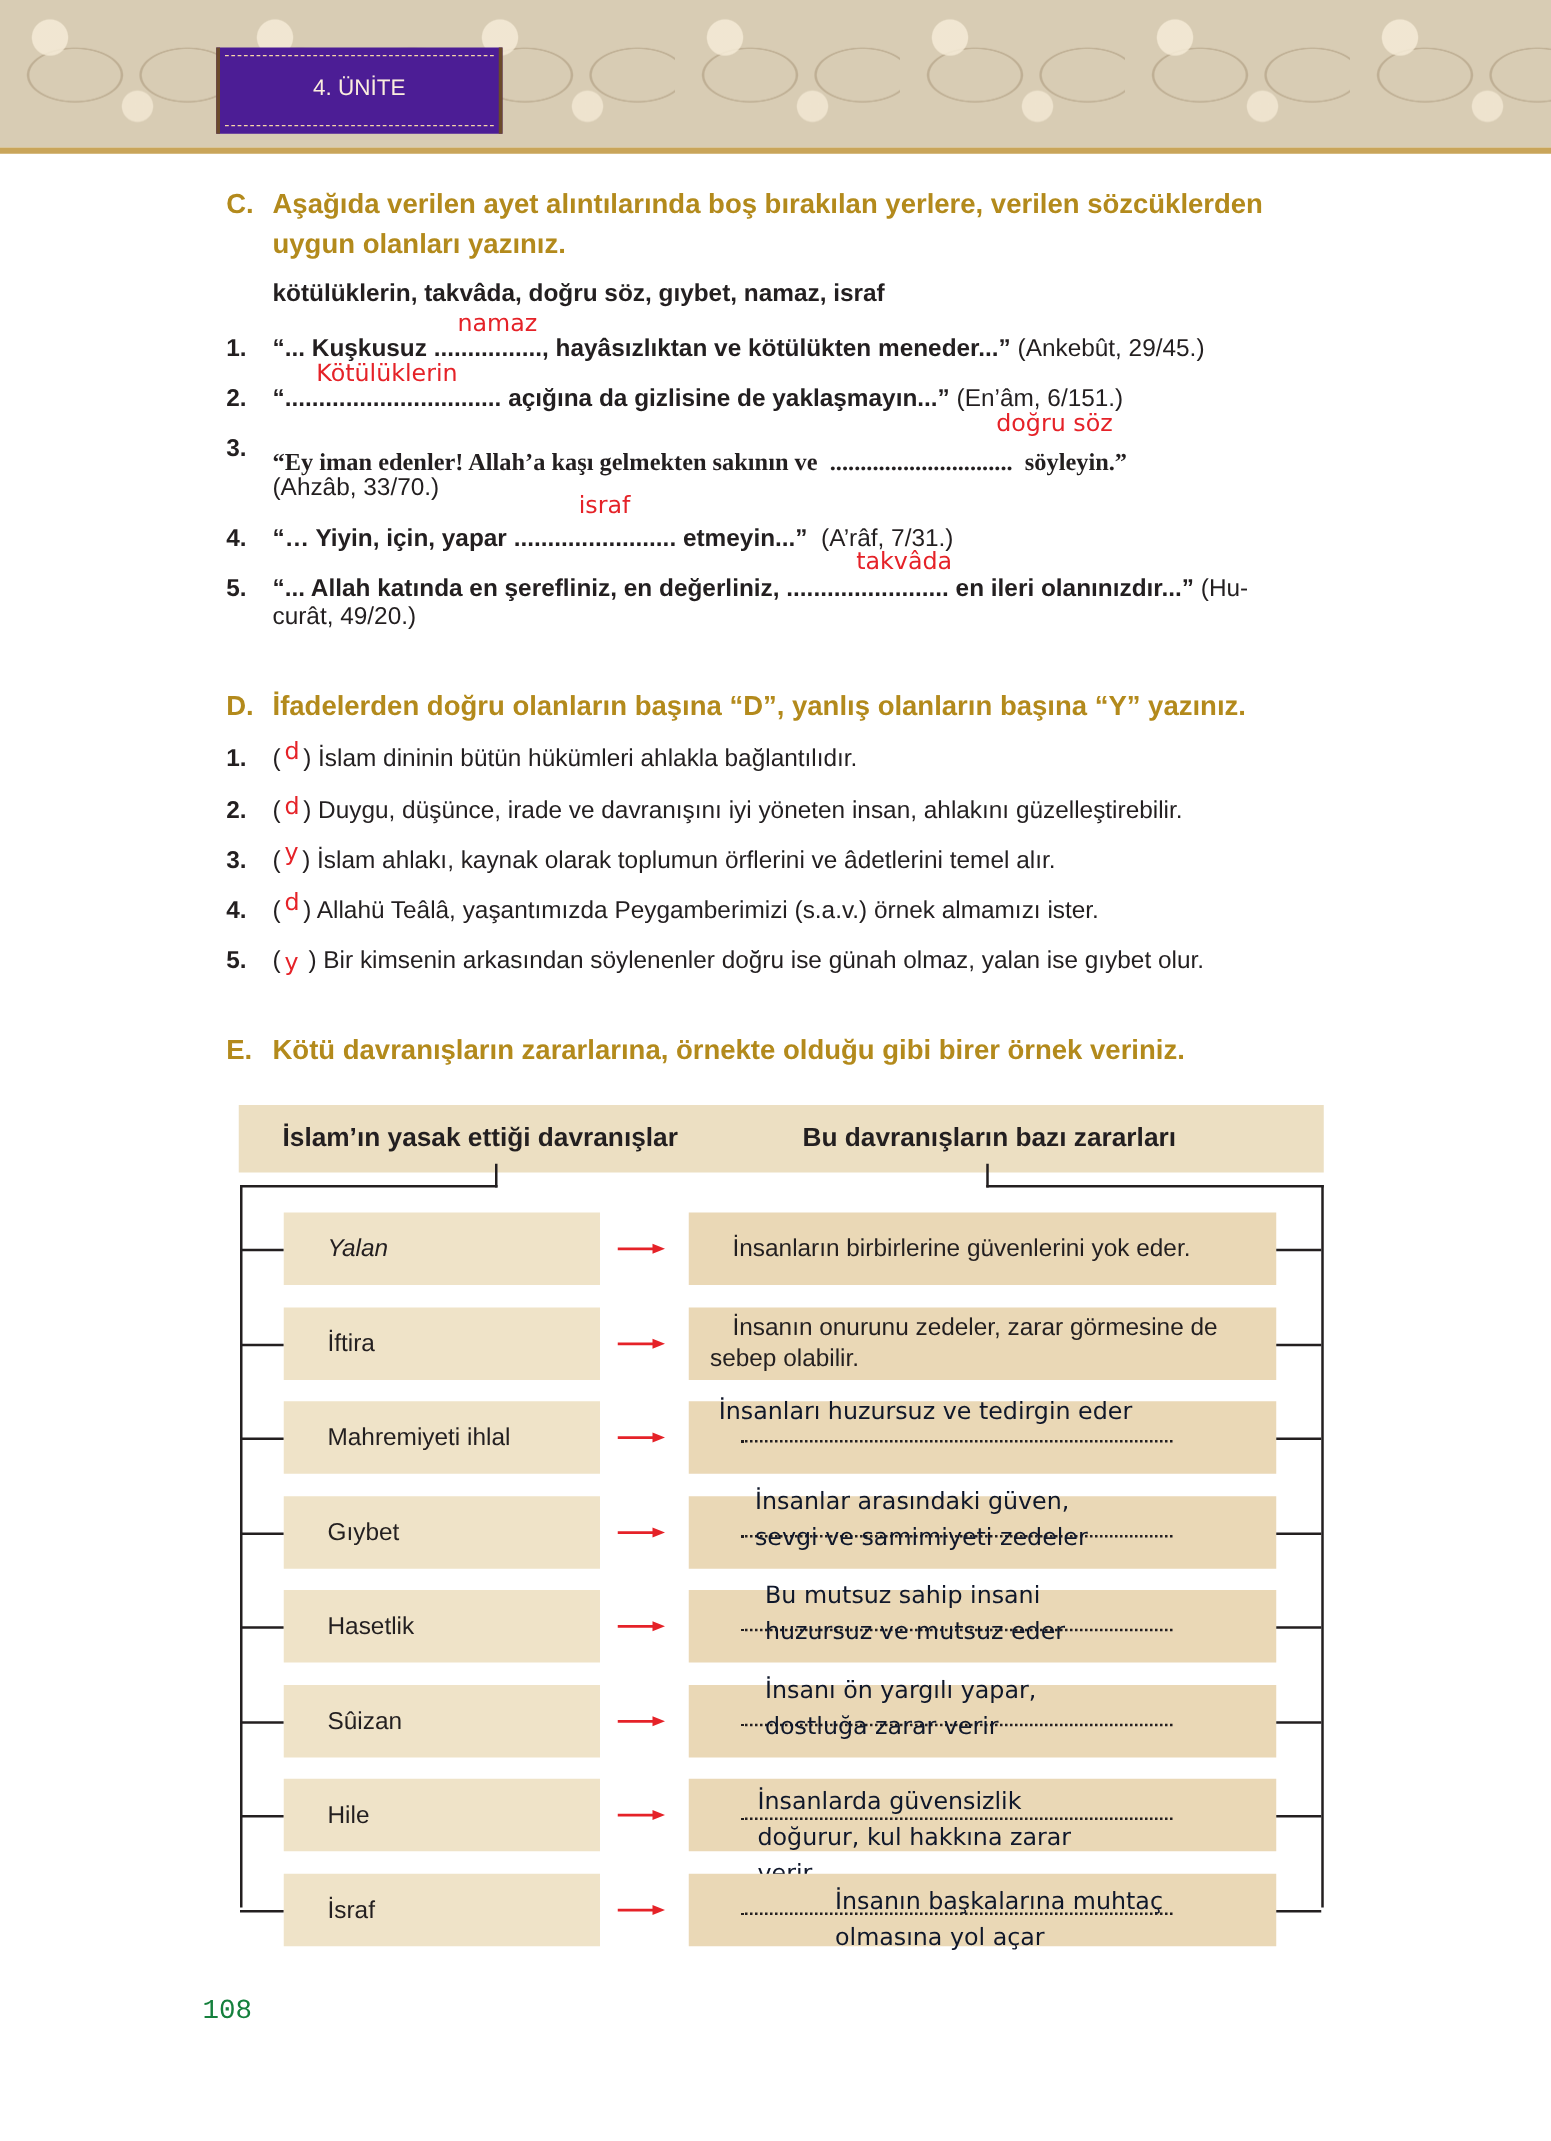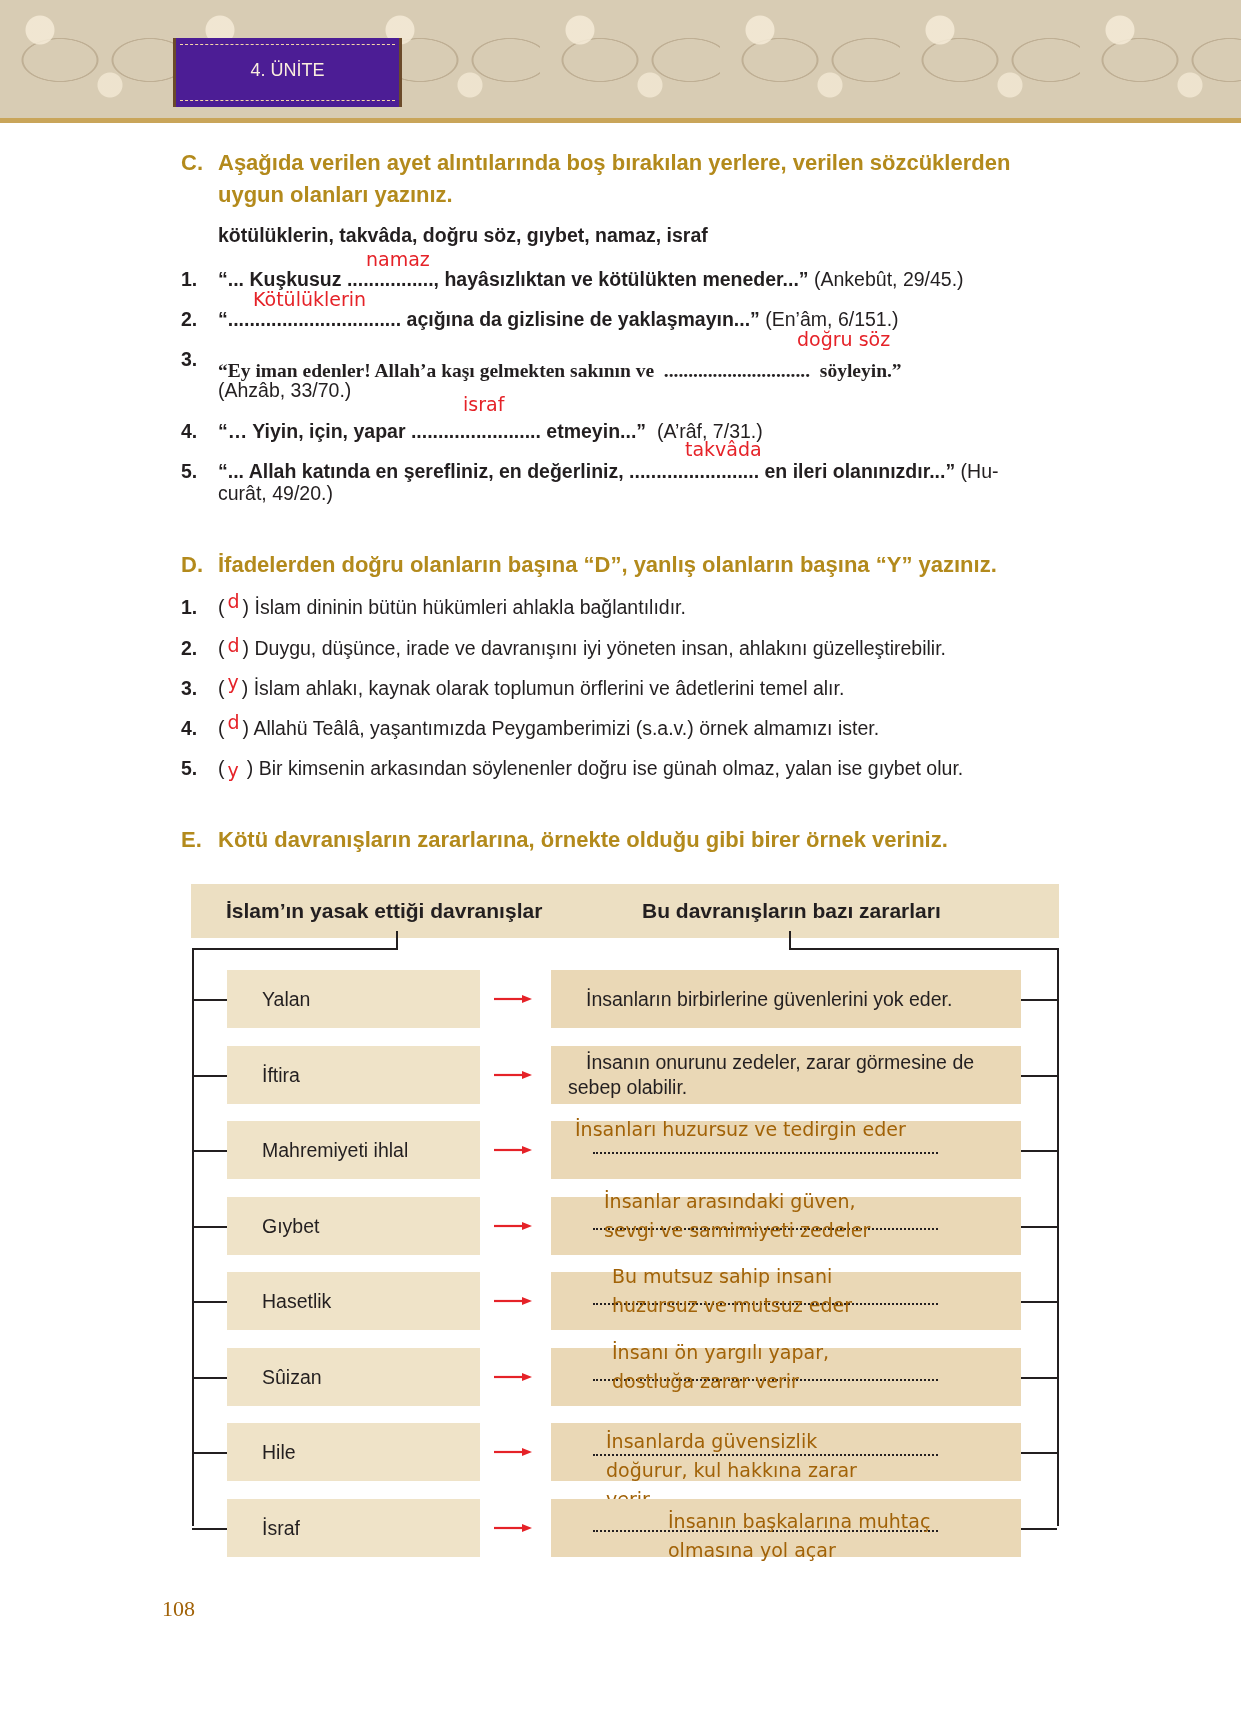--- a/index.html
+++ b/index.html
@@ -22,31 +22,31 @@
   #unit-tab .dash { position:absolute; left:4px; right:4px; border-top:1.5px dashed #f7d7a8; }
   #unit-tab .dash.t { top:6px; } #unit-tab .dash.b { bottom:6px; }
   #unit-tab .label { position:absolute; left:0; right:0; top:22px; text-align:center; color:#fbeede;
     font-size:18px; font-family:"Liberation Sans", sans-serif; }
 
   .heading { color:#b38a1c; font-weight:bold; font-size:22px; }
   .q { font-size:19.5px; color:#231f20; white-space:nowrap; }
   .q b { font-weight:bold; }
   .num { position:absolute; left:181px; font-weight:bold; font-size:19.5px; }
   .red { color:#e52228; font-family:"DejaVu Sans", sans-serif; font-size:19px; white-space:nowrap; }
-  .redhand { color:#a16207; font-family:"DejaVu Sans", sans-serif; font-size:19px; line-height:28px; white-space:nowrap; }
+  .redhand { color:#0f172a; font-family:"DejaVu Sans", sans-serif; font-size:19px; line-height:28px; white-space:nowrap; }
 
   
   .tbar { background:#ecdfc2; }
   .line { background:#231f20; }
   .lbox { background:#efe3c8; }
   .rbox { background:#ead8b6; }
   .cell-text { font-size:19.5px; }
   .dots { border-bottom:2px dotted #231f20; }
   .arrow { width:38px; height:10px; }
-  #page-number { left:162px; top:1596px; color:#a16207; font-size:22px; font-family:Liberation Serif, serif; }
+  #page-number { left:162px; top:1596px; color:#15803d; font-size:22px; font-family:Liberation Mono, monospace; }
 </style>
 </head>
 <body>
 
 <div id="banner" class="abs"></div>
 <div id="banner-stripe" class="abs"></div>
 <div id="unit-tab" class="abs">
   <div class="dash t"></div>
   <div class="label">4. ÜNİTE</div>
   <div class="dash b"></div>
@@ -110,21 +110,21 @@
 <div class="abs line" style="left:396px; top:931px; width:2px; height:19px;"></div>
 <div class="abs line" style="left:192px; top:948px; width:206px; height:2px;"></div>
 <div class="abs line" style="left:192px; top:948px; width:2px; height:578px;"></div>
 <div class="abs line" style="left:789px; top:931px; width:2px; height:19px;"></div>
 <div class="abs line" style="left:789px; top:948px; width:270px; height:2px;"></div>
 <div class="abs line" style="left:1057px; top:948px; width:2px; height:578px;"></div>
 
 <div id="rows">
     <div class="abs line" style="left:192px; top:999px; width:35px; height:2px;"></div>
     <div class="abs lbox" style="left:227px; top:970px; width:253px; height:58px;"></div>
-    <div class="abs cell-text" style="left:262px; top:988px;">Yalan</div>
+    <div class="abs cell-text" style="left:262px; top:988px;font-style:italic;">Yalan</div>
     <svg class="abs arrow" style="left:494px; top:994px;" viewBox="0 0 38 10">
       <line x1="0" y1="5" x2="30" y2="5" stroke="#e52228" stroke-width="2.2"></line>
       <polygon points="28,1 38,5 28,9" fill="#e52228"></polygon>
     </svg>
     <div class="abs rbox" style="left:551px; top:970px; width:470px; height:58px;"></div>
     <div class="abs line" style="left:1021px; top:999px; width:36px; height:2px;"></div>
     <div class="abs cell-text" style="left:586px; top:988px; white-space:nowrap;">İnsanların birbirlerine güvenlerini yok eder.</div>
     <div class="abs line" style="left:192px; top:1075px; width:35px; height:2px;"></div>
     <div class="abs lbox" style="left:227px; top:1046px; width:253px; height:58px;"></div>
     <div class="abs cell-text" style="left:262px; top:1064px;">İftira</div>

